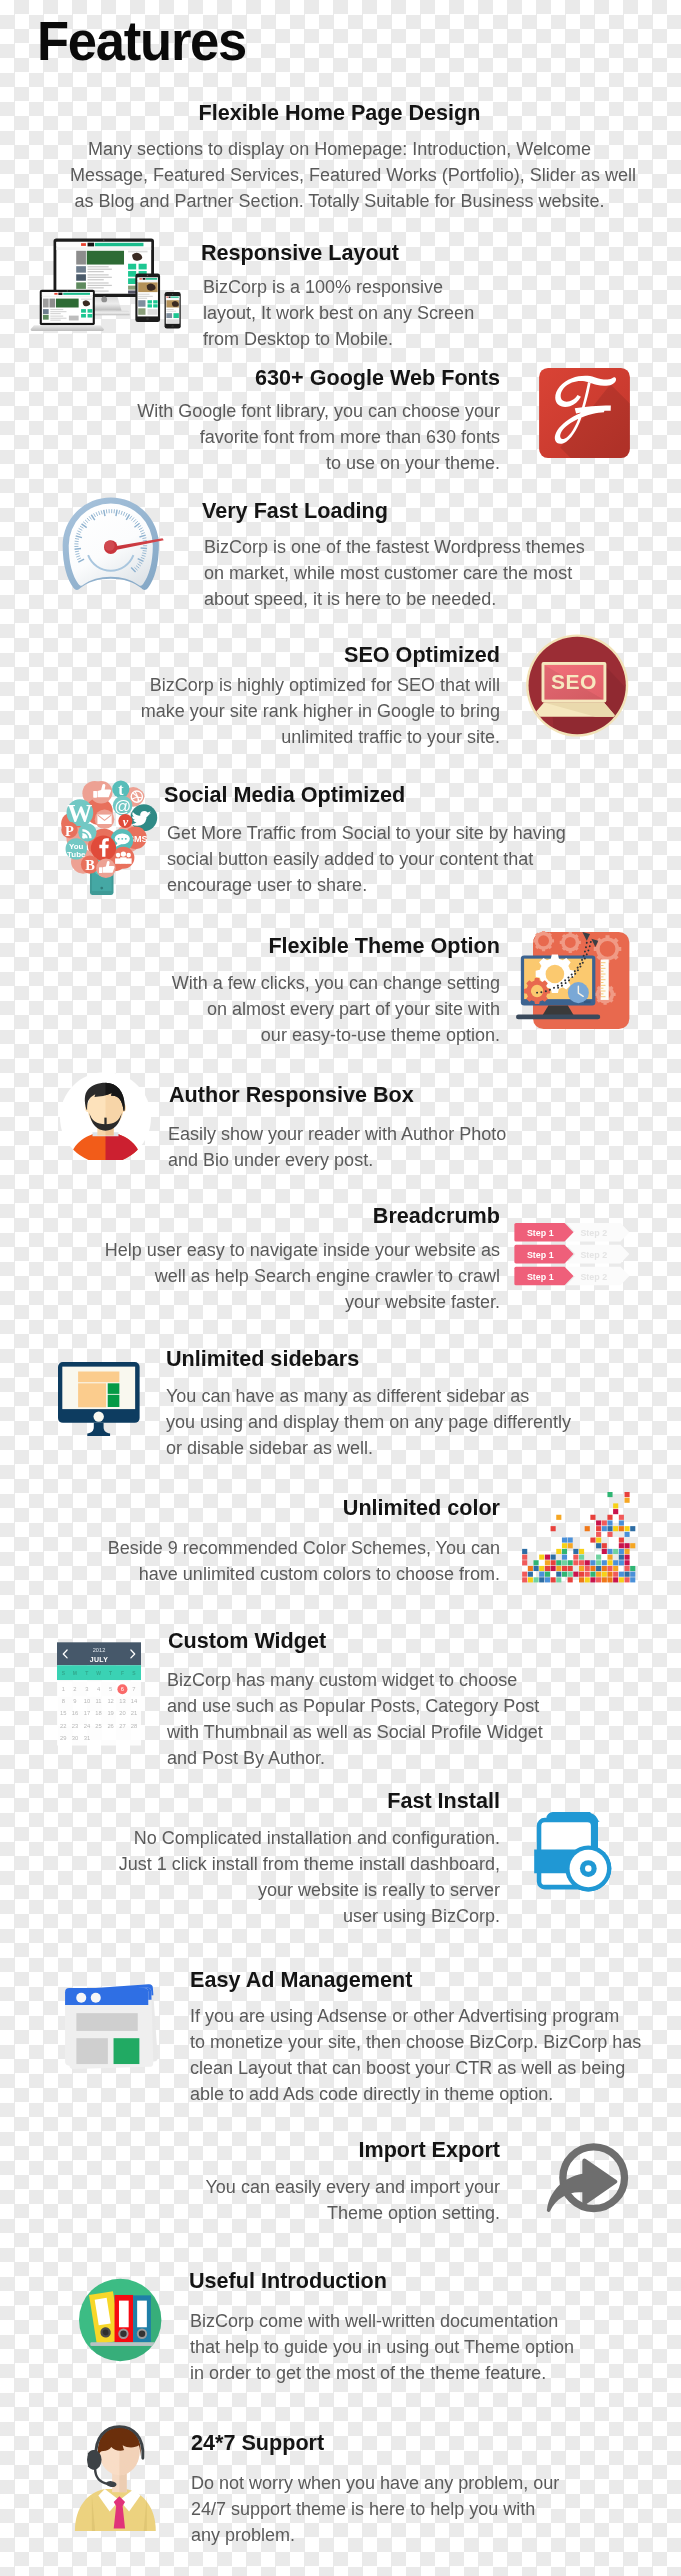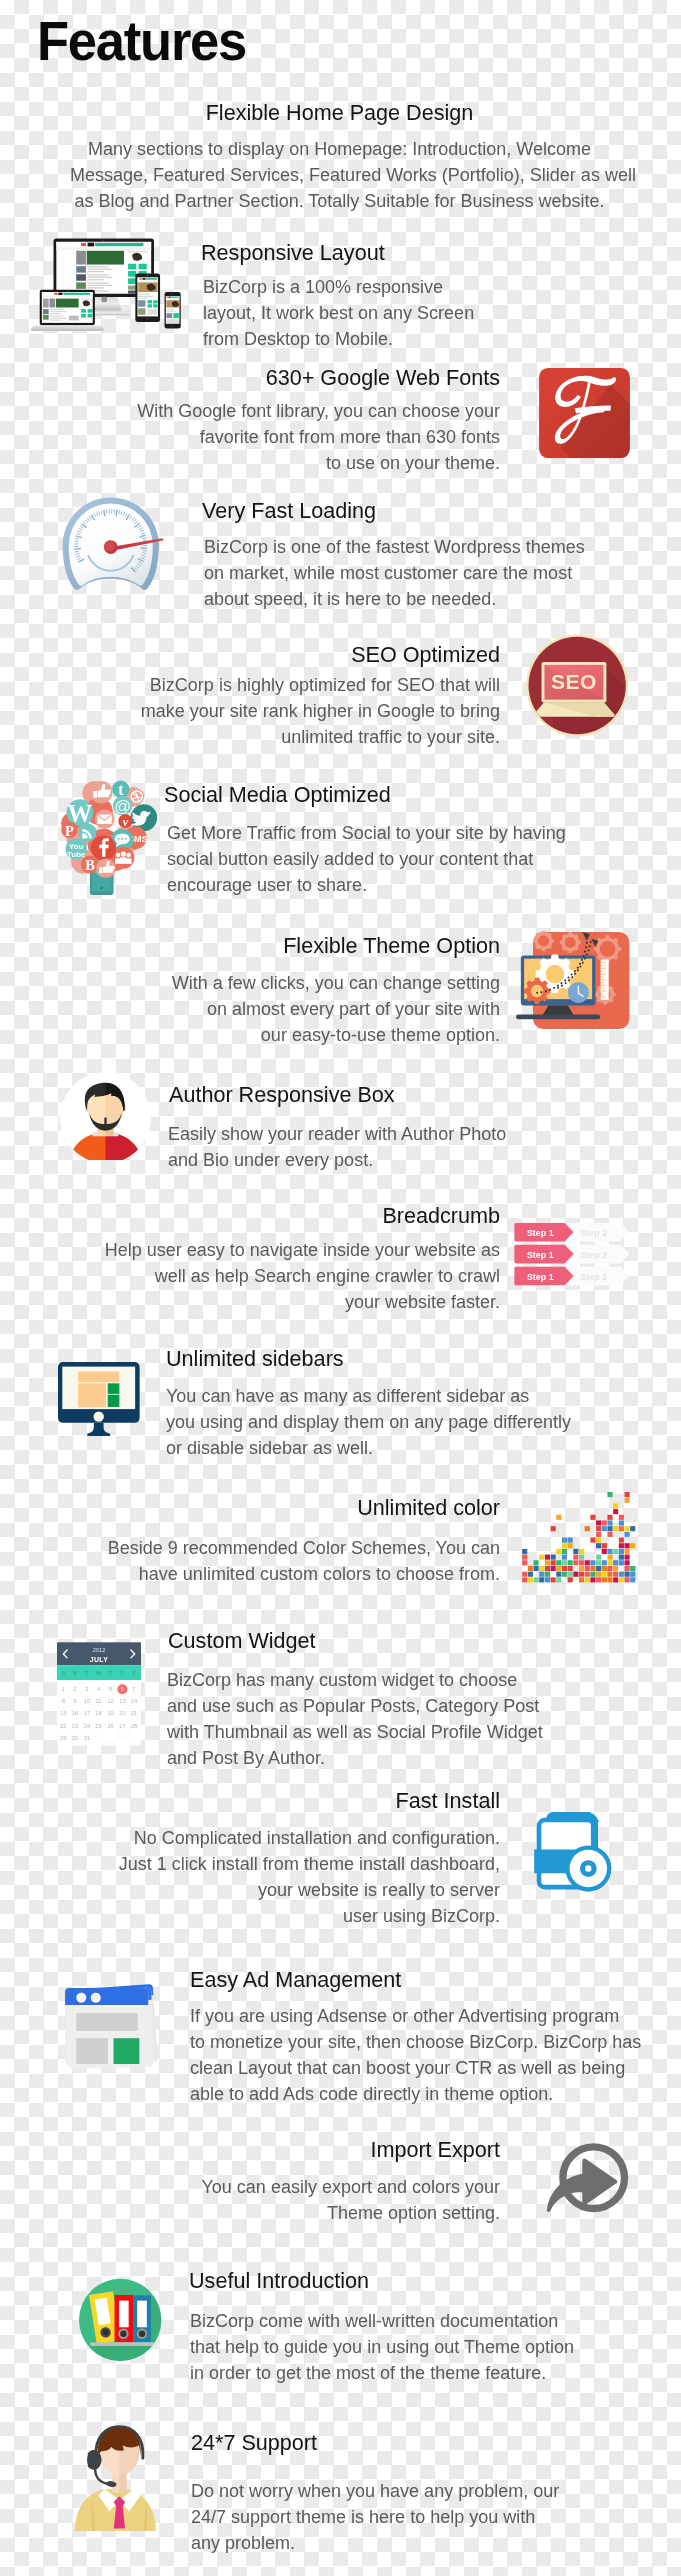--- a/index.html
+++ b/index.html
@@ -13,21 +13,21 @@
     background-position:0px 0px;
   }
   .page{position:absolute;left:0;top:0;width:681px;height:2576px;}
   .feat-title{
     position:absolute;left:37px;top:13.8px;
     font-size:55px;font-weight:700;color:#0a0a0a;letter-spacing:-1.3px;
     line-height:1;transform:scaleX(0.955);transform-origin:left top;
   }
   .sec{position:absolute;}
   .sec.h{
-    font-size:21.6px;font-weight:400;color:#141414;line-height:24px;
+    font-size:21.6px;font-weight:700;color:#141414;line-height:24px;
     margin:0;white-space:nowrap;
   }
   .sec.b{
     font-size:18px;color:#5a5a5a;line-height:26px;margin:0;
     font-weight:400;white-space:pre;
   }
   .ta-r{text-align:right;}
   .ta-l{text-align:left;}
   .ta-c{text-align:center;}
   .icon{position:absolute;}
@@ -90,28 +90,28 @@
       <div class="sec b ta-r" style="right: 181px; top: 1825px; width: 487px;">No Complicated installation and configuration.
 Just 1 click install from theme install dashboard,
 your website is really to server
 user using BizCorp.</div>
       <div class="sec h ta-l" style="left: 190px; top: 1968px; width: 487px;">Easy Ad Management</div>
       <div class="sec b ta-l" style="left: 190px; top: 2003px; width: 487px;">If you are using Adsense or other Advertising program
 to monetize your site, then choose BizCorp. BizCorp has
 clean Layout that can boost your CTR as well as being
 able to add Ads code directly in theme option.</div>
       <div class="sec h ta-r" style="right: 181px; top: 2138px; width: 487px;">Import Export</div>
-      <div class="sec b ta-r" style="right: 181px; top: 2174px; width: 487px;">You can easily export and colors your
+      <div class="sec b ta-r" style="right: 181px; top: 2174px; width: 487px;">You can easily every and import your
 Theme option setting.</div>
       <div class="sec h ta-l" style="left: 189px; top: 2269px; width: 487px;">Useful Introduction</div>
       <div class="sec b ta-l" style="left: 190px; top: 2308px; width: 487px;">BizCorp come with well-written documentation
 that help to guide you in using out Theme option
 in order to get the most of the theme feature.</div>
       <div class="sec h ta-l" style="left: 191px; top: 2431px; width: 487px;">24*7 Support</div>
-      <div class="sec b ta-l" style="left: 191px; top: 2470px; width: 487px; margin-top: 8px;">Do not worry when you have any problem, our
+      <div class="sec b ta-l" style="left: 191px; top: 2470px; width: 487px;">Do not worry when you have any problem, our
 24/7 support theme is here to help you with
 any problem.</div>
     </div>
 
   <div class="icon" style="left:30px;top:237px;">
     <svg width="154" height="94" viewBox="0 0 190 116">
       <defs>
         <linearGradient id="imacbase" x1="0" y1="0" x2="0" y2="1">
           <stop offset="0" stop-color="#d9d9d9"></stop>
             <stop offset="0.5" stop-color="#ededed"></stop>

